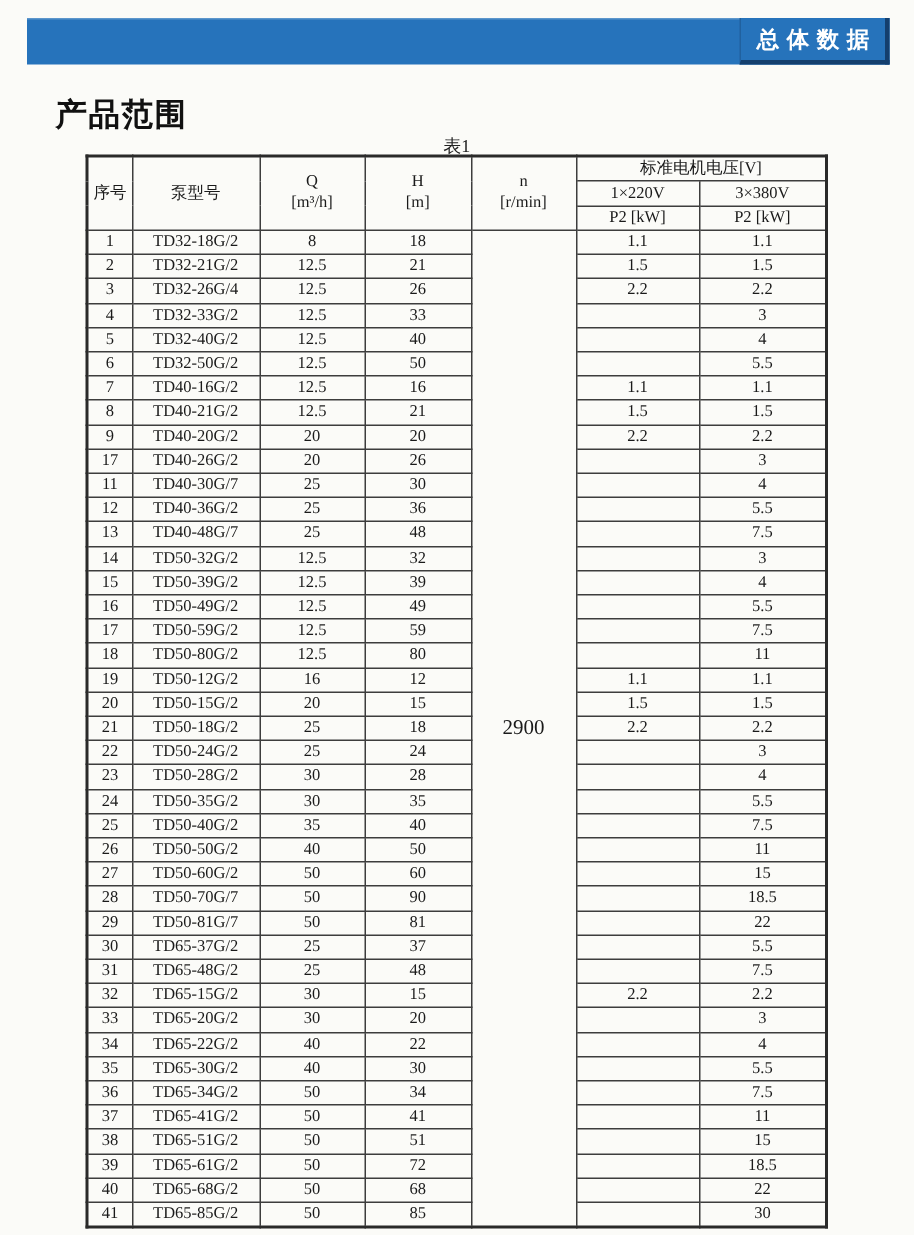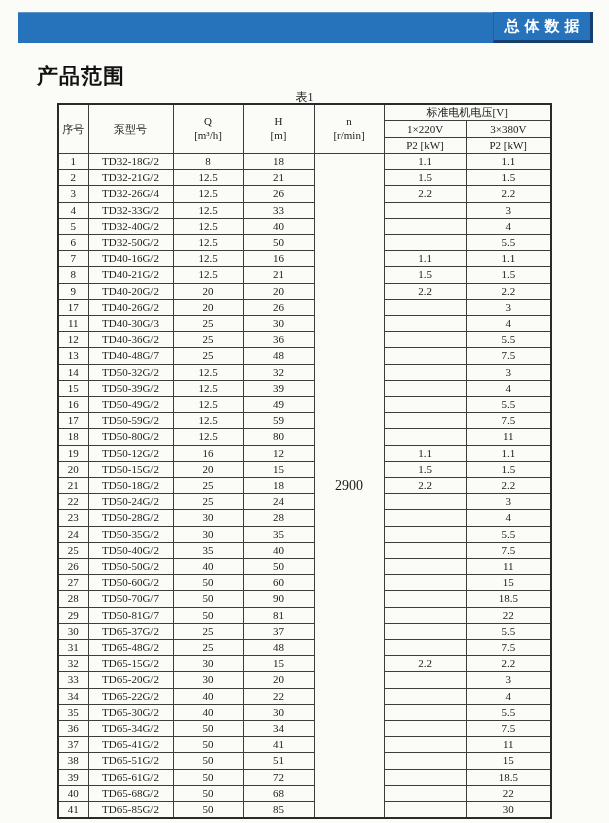--- a/index.html
+++ b/index.html
@@ -238,21 +238,21 @@
         <tr>
           <td>17</td>
           <td>TD40-26G/2</td>
           <td>20</td>
           <td>26</td>
           <td></td>
           <td>3</td>
         </tr>
         <tr>
           <td>11</td>
-          <td>TD40-30G/3</td>
+          <td>TD40-30G/7</td>
           <td>25</td>
           <td>30</td>
           <td></td>
           <td>4</td>
         </tr>
         <tr>
           <td>12</td>
           <td>TD40-36G/2</td>
           <td>25</td>
           <td>36</td>

